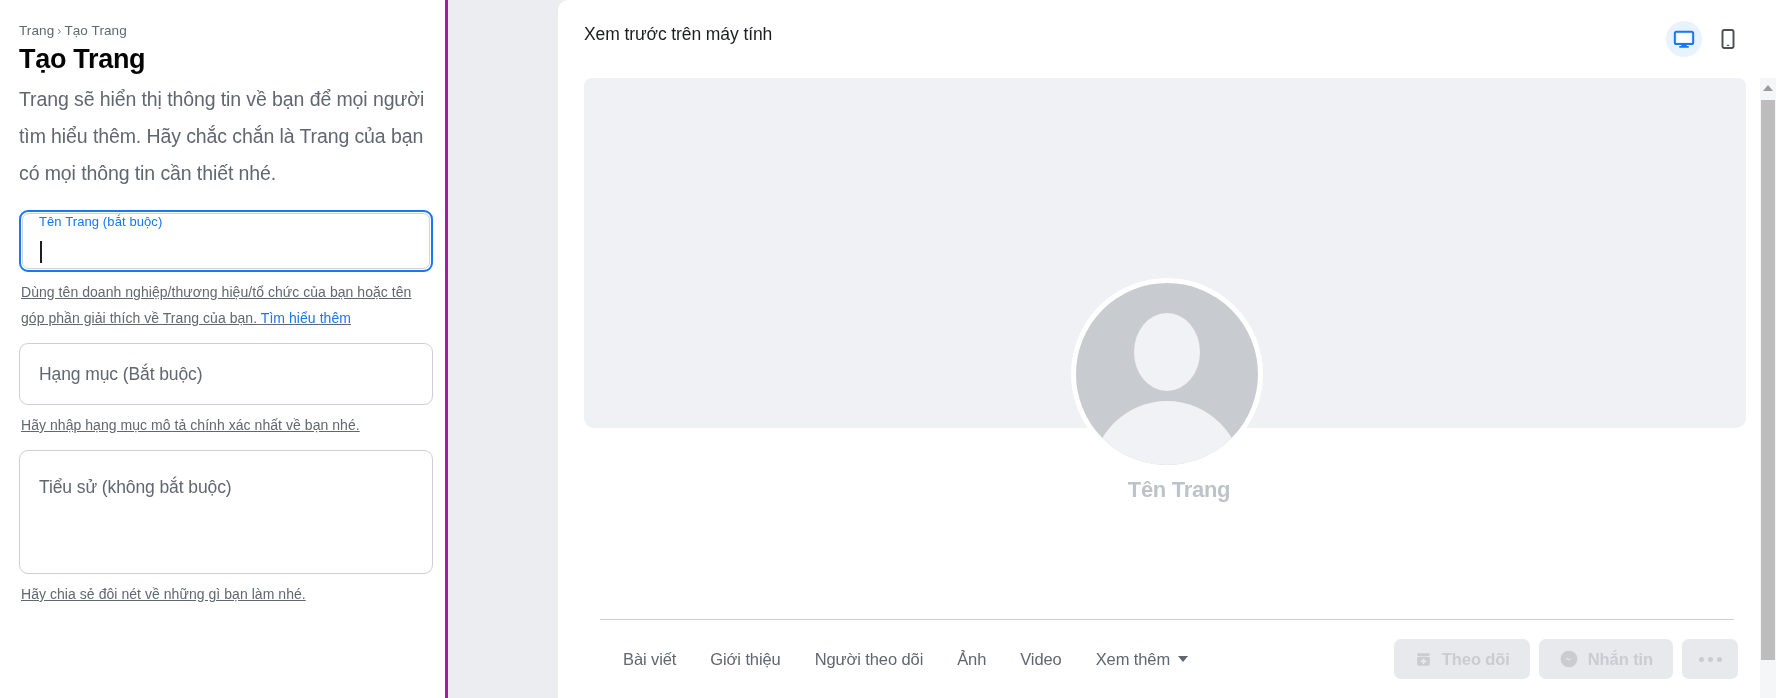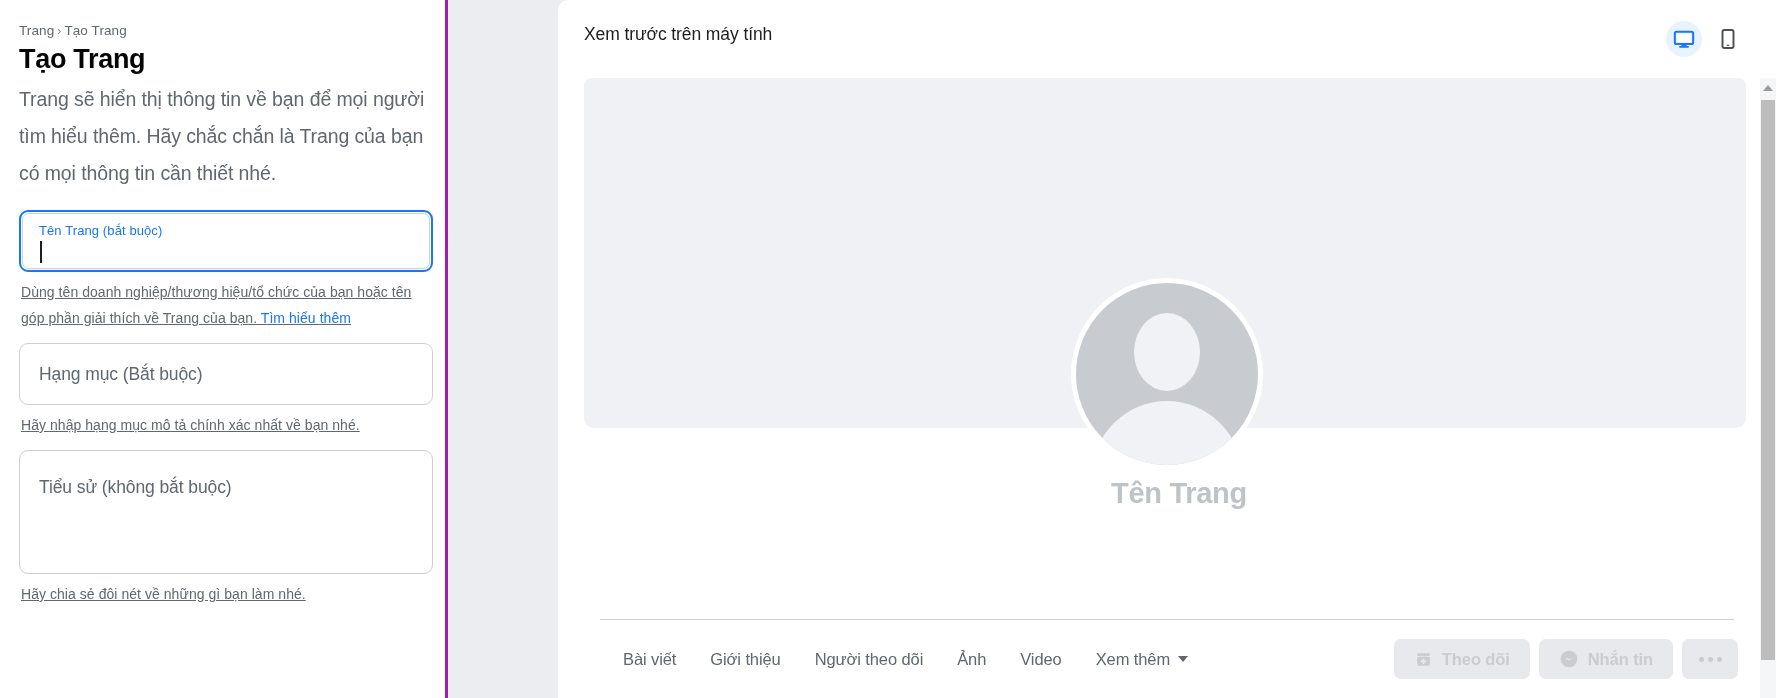--- a/index.html
+++ b/index.html
@@ -48,21 +48,21 @@
   }
   .fld.focused .inner-outline {
     position: absolute; inset: 1px; border: 1px solid #cfd3d8;
     border-radius: 7px; pointer-events: none;
   }
   .fld-name     { height: 62px; }
   .fld-category { height: 62px; }
   .fld-bio      { height: 124px; }
 
   .float-label {
-    position: absolute; left: 18px; top: 11px;
+    position: absolute; left: 18px; top: 2px;
     font-size: 13px; color: #1877f2; letter-spacing: .1px;
   }
   .caret {
     position: absolute; left: 19px; top: 29px;
     width: 1.5px; height: 22px; background: #1c1e21;
   }
   .placeholder {
     position: absolute; left: 19px; top: 50%;
     transform: translateY(-50%);
     font-size: 17.5px; color: #606770; letter-spacing: -.1px;
@@ -134,21 +134,21 @@
   .avatar-body {
     position: absolute; left: 50%; top: 118px;
     transform: translateX(-50%);
     width: 150px; height: 120px;
     border-radius: 75px 75px 0 0;
     background: #f0f2f5;
   }
   .page-name-ph {
     position: absolute; left: 0; right: 0; top: 477px;
     text-align: center;
-    font-size: 29px; font-weight: bold; color: #bec3c9;
+    font-size: 22px; font-weight: bold; color: #bec3c9;
     letter-spacing: -.3px;
     padding-left: 24px;
   }
 
   
   .nav-divider {
     position: absolute; left: 42px; right: 42px; top: 619px;
     height: 1px; background: #ced0d4;
   }
   .nav-row {

